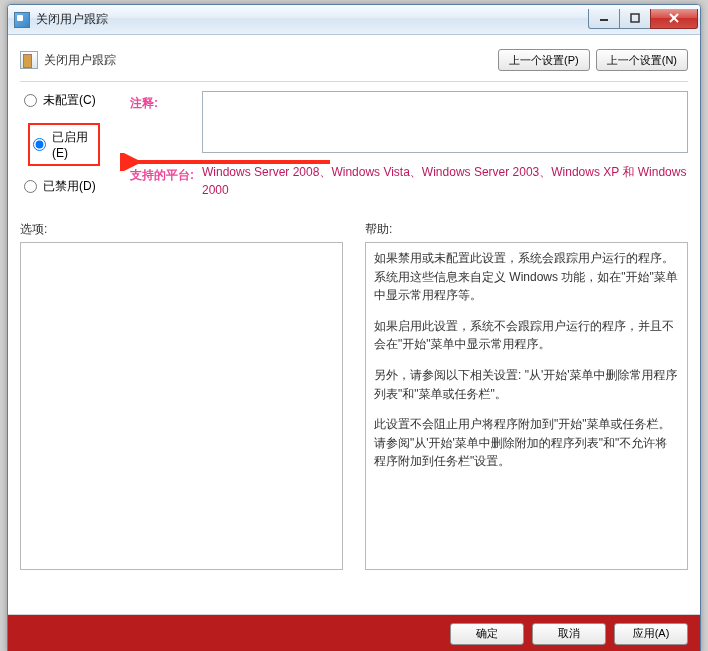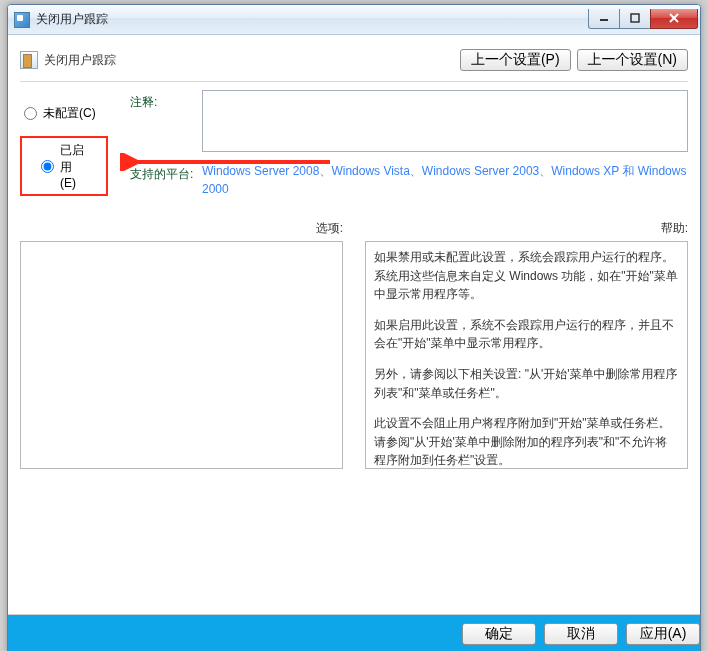--- a/index.html
+++ b/index.html
@@ -86,95 +86,95 @@
       background:#d6a04a; border:1px solid #a76;
     }
     .header-title { font-size: 12px; color:#333; }
     .nav-buttons { margin-left: auto; display:flex; gap:6px; }
     .btn {
       height: 22px;
       padding: 0 10px;
       background: linear-gradient(to bottom, #fefefe, #e7e7e7);
       border: 1px solid #8e8f8f;
       border-radius: 3px;
-      font-size: 14px;
+      font-size: 11px;
       cursor: pointer;
       display:inline-flex; align-items:center;
     }
     .sep { border: none; border-top: 1px solid #d8d8d8; margin: 2px 0 8px 0;}
     .config-row {
       display:flex;
       align-items:flex-end;
     }
     .radios {
       width: 110px;
       padding-top: 2px;
     }
     .radio-row {
       display:flex; align-items:center;
       margin-bottom: 14px;
       padding-left: 4px;
     }
     .radio-row input { margin-right: 6px; width:13px; height:13px; }
     .radio-row.boxed {
       border: 2px solid #ff2a1a;
-      padding: 4px 19px;
-      margin-left: 0;
+      padding: 4px 3px;
+      margin-left: 8px;
       margin-bottom: 12px;
-      width: 88px;
+      width: 72px;
     }
     .right-fields { flex:1; }
     .field-row { display:flex; margin-bottom: 10px; }
-    .field-label { width: 72px; color:#14532d; padding-top:4px; }
+    .field-label { width: 72px; color:#ec4899; padding-top:4px;font-weight:bold; }
     .comment-box {
       flex:1; height: 62px;
       border: 1px solid #a7b1bd;
       background:#fff;
       resize:none;
       font-family: inherit; font-size:12px;
       padding:2px;
     }
-    .platform-text { flex:1; line-height:1.5; color:#3b82f6; }
+    .platform-text { flex:1; line-height:1.5; color:#be185d; }
     .arrow {
       position: absolute;
       left: 112px;
       top: 118px;
       width: 210px; height: 18px;
       pointer-events:none;
     }
     .labels-row {
       display:flex;
       margin-top: 12px;
       gap: 22px;
     }
-    .labels-row > div { flex:1; color:#333;text-align:right; }
+    .labels-row > div { flex:1; color:#333; }
     .panes {
       display:flex; gap: 22px;
       margin-top: 4px;
     }
     .pane {
       flex:1;
-      height: 228px;
+      height: 328px;
       border: 1px solid #b9b9b9;
       background:#fff;
       padding: 6px 8px;
       font-size: 12px;
       line-height: 1.55;
       color:#333;
       overflow:auto;
     }
     .pane p { margin-bottom: 12px; }
     .bottom-bar {
       position:absolute;
       left:0; right:0; bottom:0;
       height: 38px;
       border-top: 1px solid #d0d0d0;
-      background:#0ea5e9;
+      background:#b91c1c;
       display:flex; align-items:center; justify-content:flex-end;
-      gap: 8px;
+      padding-right: 12px; gap: 8px;
     }
     .bottom-bar .btn { min-width: 74px; justify-content:center; }
   </style>
 </head>
 <body>
 
 <div class="window">
   <div class="titlebar">
     <div class="titlebar-icon"></div>
     <div class="titlebar-title">关闭用户跟踪</div>
@@ -213,20 +213,24 @@
     <div class="config-row">
       <div class="radios">
         <label class="radio-row">
           <input type="radio" name="state" style="">
           <span>未配置(C)</span>
         </label>
         <label class="radio-row boxed">
           <input type="radio" name="state" checked="" style="">
           <span>已启用(E)</span>
         </label>
+        <label class="radio-row">
+          <input type="radio" name="state" style="">
+          <span>已禁用(D)</span>
+        </label>
       </div>
 
       <div class="right-fields">
         <div class="field-row">
           <div class="field-label">注释:</div>
           <textarea class="comment-box" style=""></textarea>
         </div>
         <div class="field-row">
           <div class="field-label">支持的平台:</div>
           <div class="platform-text">Windows Server 2008、Windows Vista、Windows Server 2003、Windows XP 和 Windows 2000</div>

